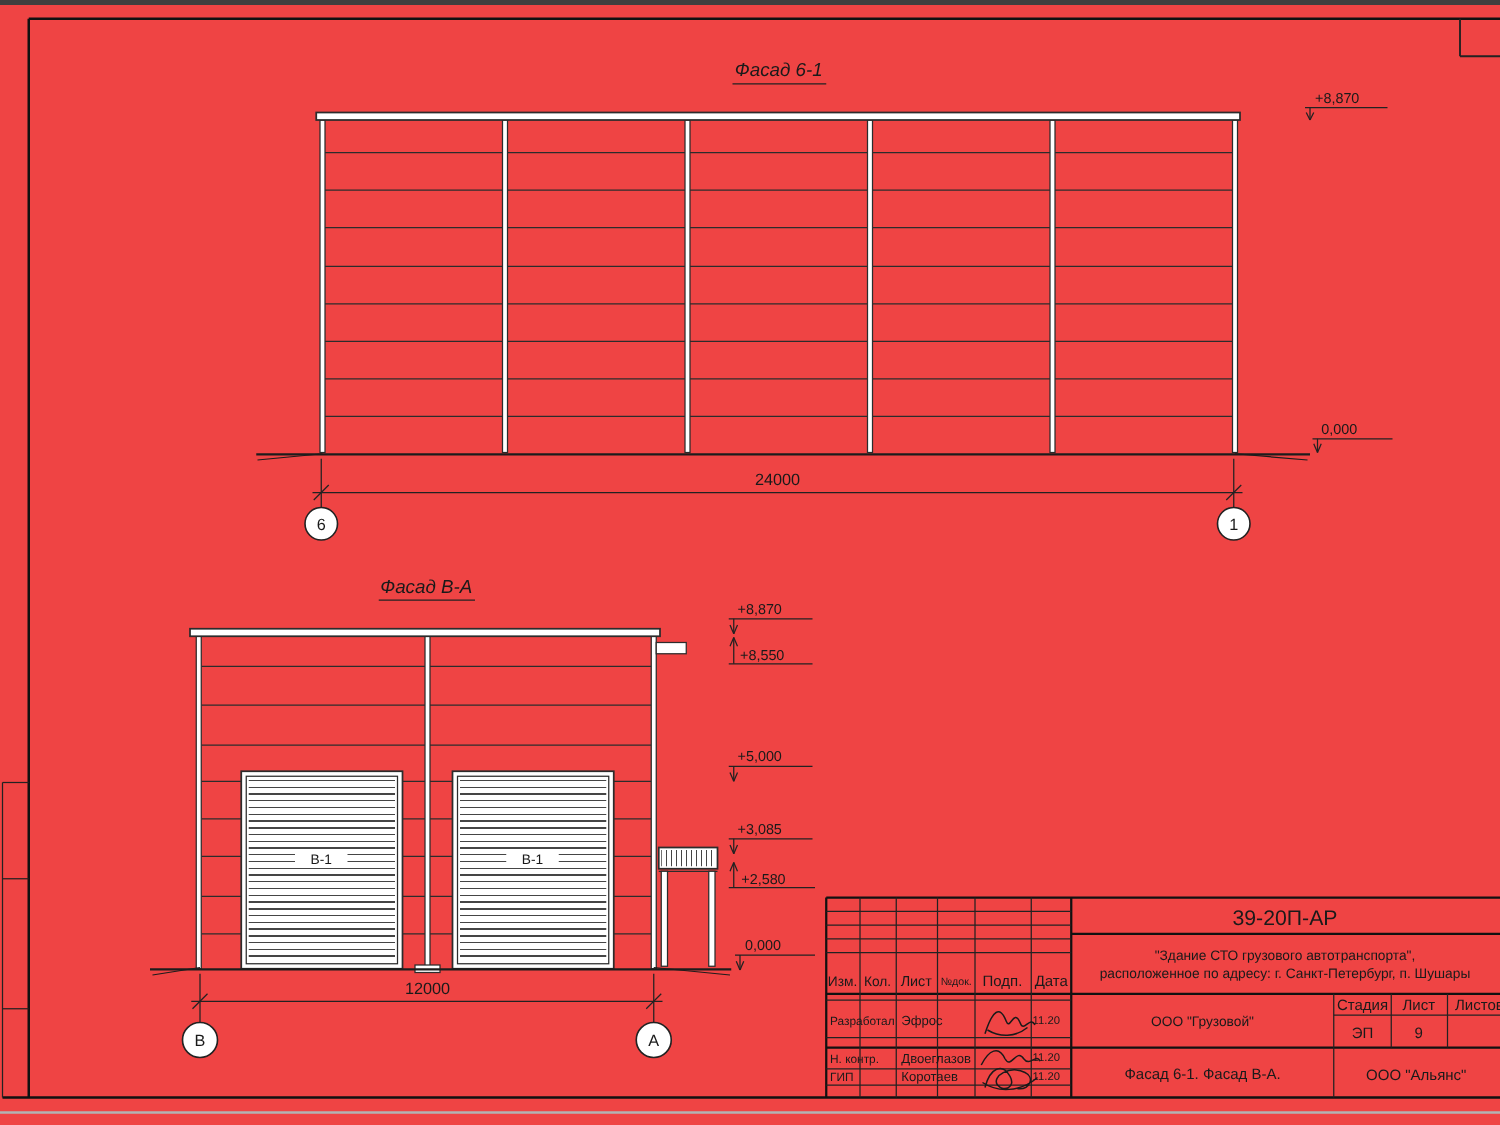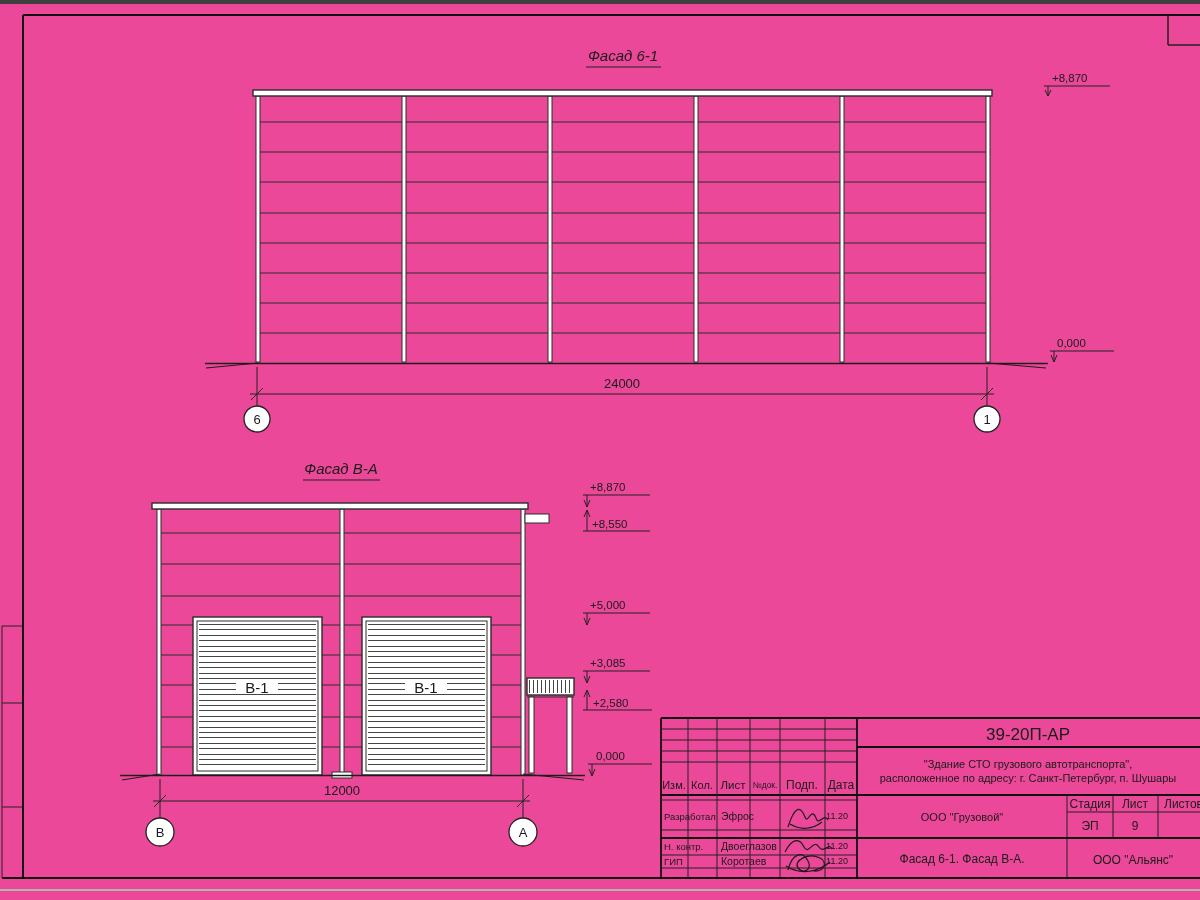--- a/index.html
+++ b/index.html
@@ -1,35 +1,35 @@
 <!DOCTYPE html>
 <html><head>
 <meta charset="utf-8">
 <style>
   html,body { margin:0; padding:0; background:#e9e9e9; }
   .sheet {
-    position:relative; width:1200px; height:900px; background:#ec4899;
+    position:relative; width:1200px; height:900px; background:#ef4444;
     overflow:hidden; font-family:"Liberation Sans", sans-serif; color:#1a1a1a;
   }
   .top-edge { position:absolute; left:0; top:0; width:1200px; height:4px; background:#3f3f3f; }
   .bottom-edge { position:absolute; left:0; top:889px; width:1200px; height:2px; background:#b3b3b3; }
   svg { position:absolute; left:0; top:0; }
   svg text { fill:#1a1a1a; }
   .roller {
     position:absolute;
     background:repeating-linear-gradient(180deg,#454545 0px,#454545 1px,transparent 1px,transparent 5.4px);
   }
   .fascia-hatch {
     position:absolute;
     background:repeating-linear-gradient(90deg,#454545 0px,#454545 1px,transparent 1px,transparent 4px);
   }
   .door-label {
     position:absolute; width:42px; height:13px; background:#ffffff;
     display:flex; align-items:center; justify-content:center;
-    font-size:15px; color:#1a1a1a;
+    font-size:11px; color:#1a1a1a;
   }
 </style>
 </head>
 <body>
 
 <div class="sheet">
   <div class="top-edge"></div>
 
   <svg width="1200" height="900" viewBox="0 0 1200 900">
 

